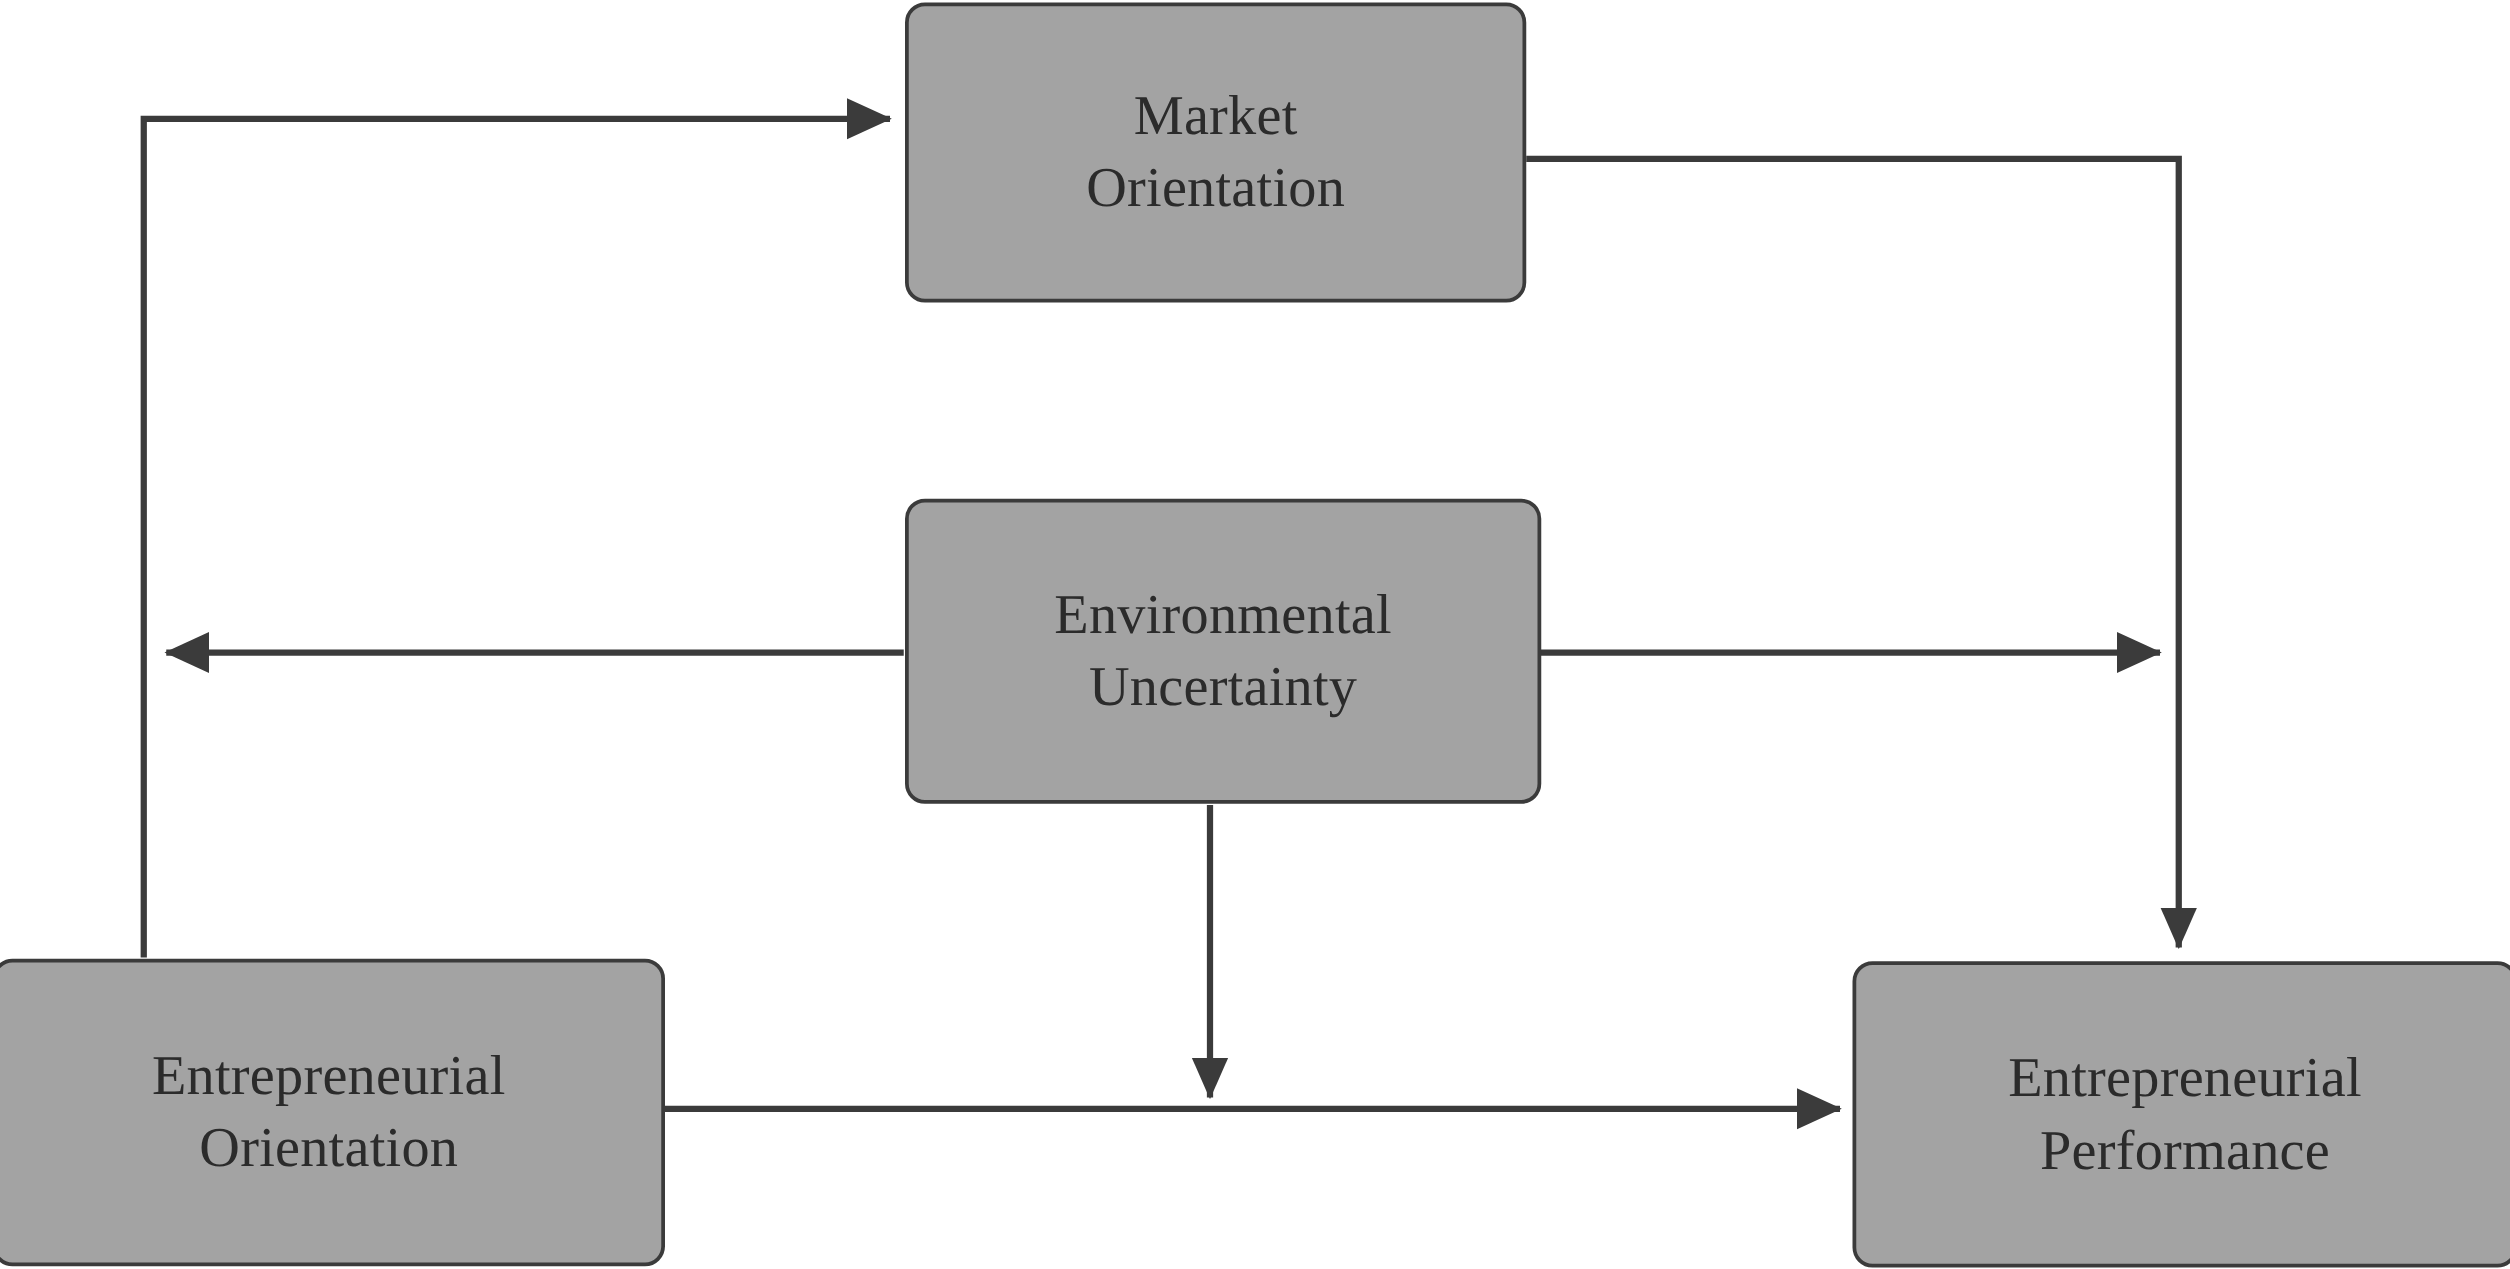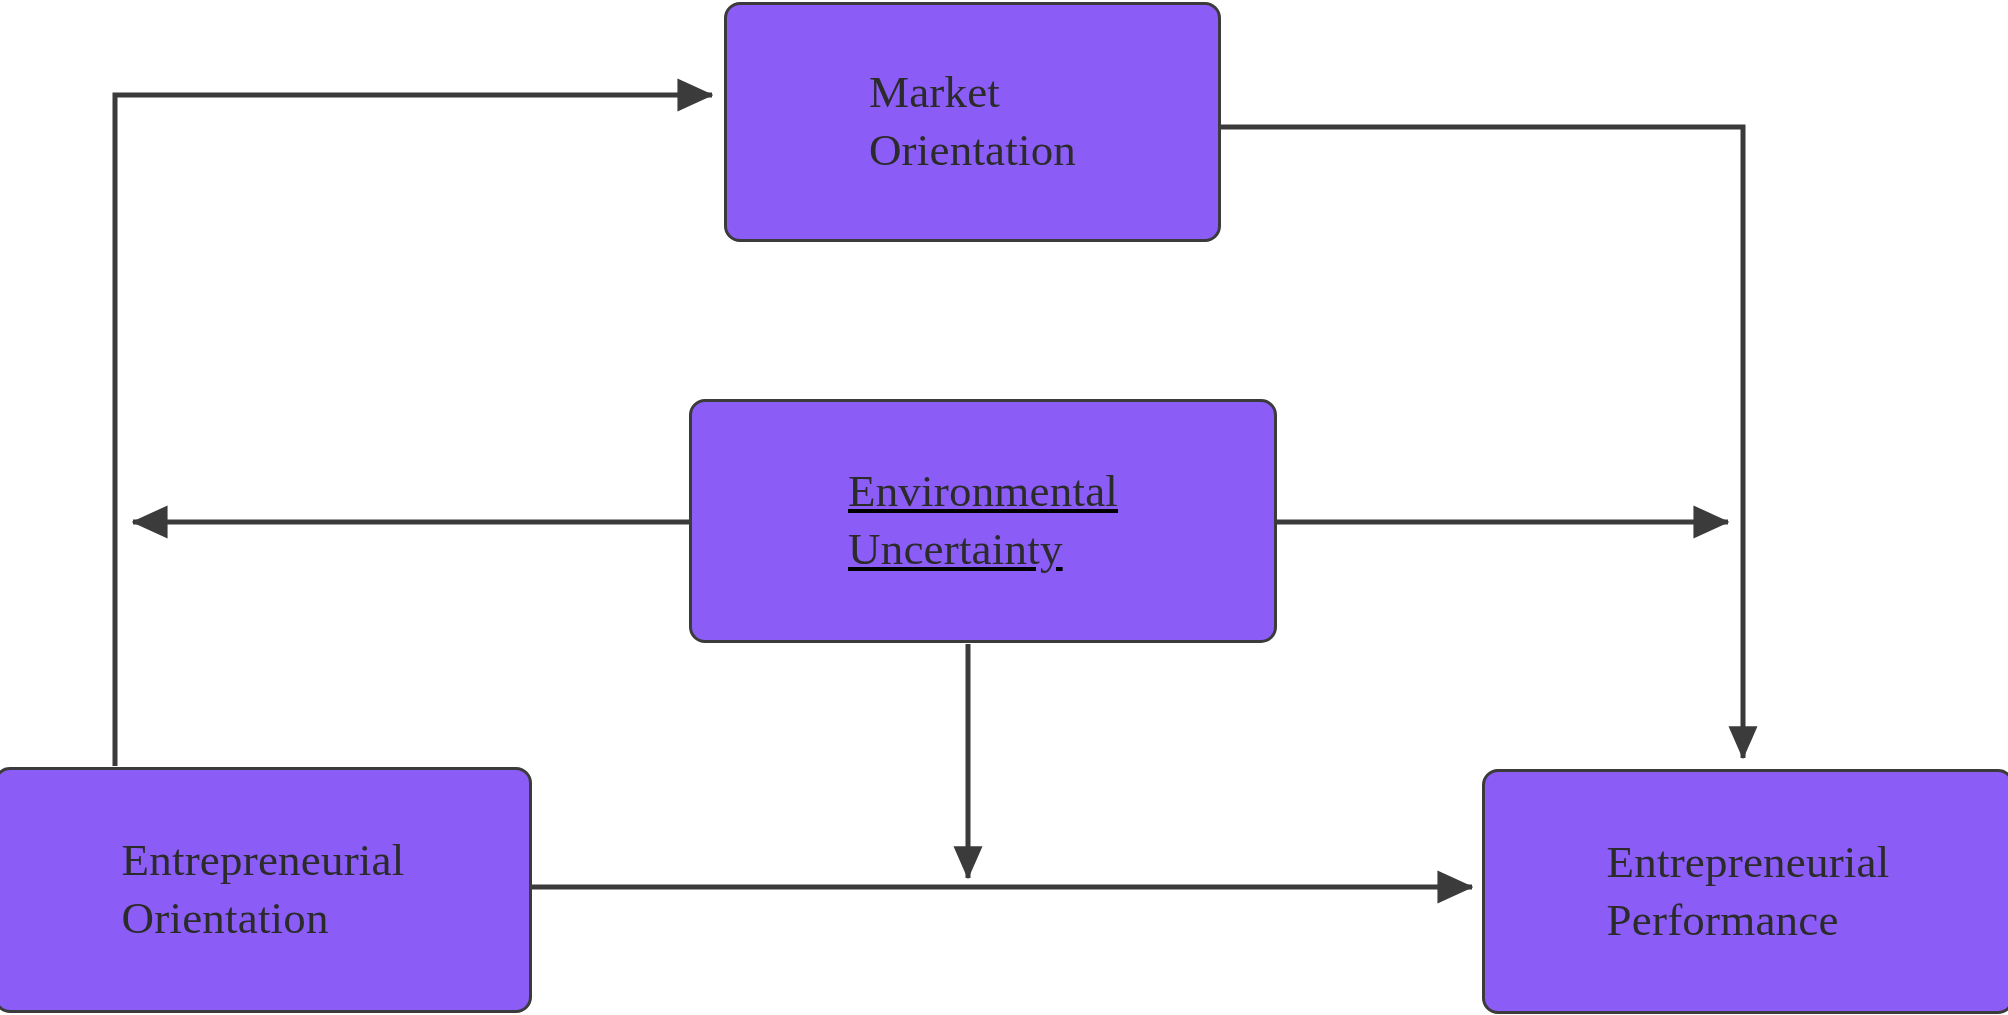--- a/index.html
+++ b/index.html
@@ -19,44 +19,44 @@
   #wire-layer {
     position: absolute;
     left: 0;
     top: 0;
     width: 2008px;
     height: 1015px;
   }
   .node-box {
     position: absolute;
     box-sizing: border-box;
-    background: #8b5cf6;
+    background: #a3a3a3;
     border: 3px solid #3b3b3b;
     border-radius: 16px;
     display: flex;
     align-items: center;
     justify-content: center;
-    text-align: left;
+    text-align: center;
     z-index: 3;
   }
   .node-label {
     font-family: "Liberation Serif", "DejaVu Serif", serif;
     font-size: 45px;
     line-height: 1.28;
     color: #2b2b2b;
     letter-spacing: 0.2px;
     padding: 0 14px;
     white-space: pre-line;
   }
   
   #node-market-orientation {
     left: 724px; top: 2px; width: 497px; height: 240px;
   }
   #node-environmental-uncertainty {
-    left: 689px; top: 399px; width: 588px; height: 244px; text-decoration: underline;
+    left: 724px; top: 399px; width: 509px; height: 244px;
   }
   #node-entrepreneurial-orientation {
     left: -6px; top: 767px; width: 538px; height: 246px;
   }
   #node-entrepreneurial-performance {
     left: 1482px; top: 769px; width: 532px; height: 245px;
   }
 </style>
 </head>
 <body>

